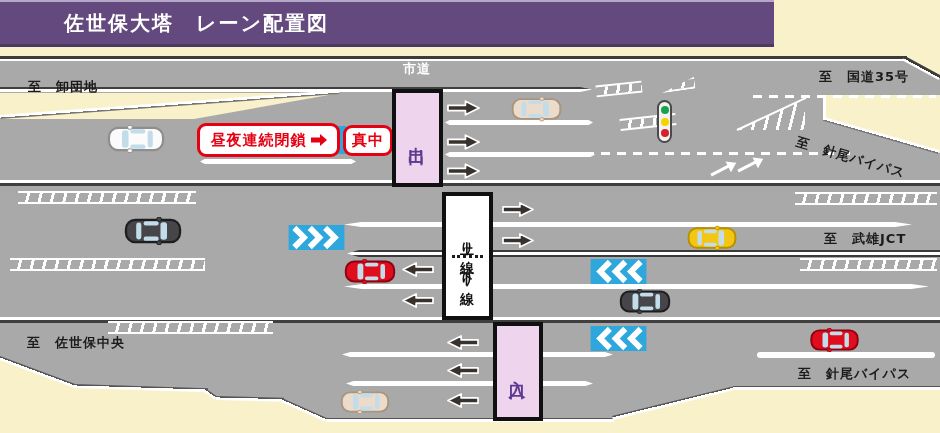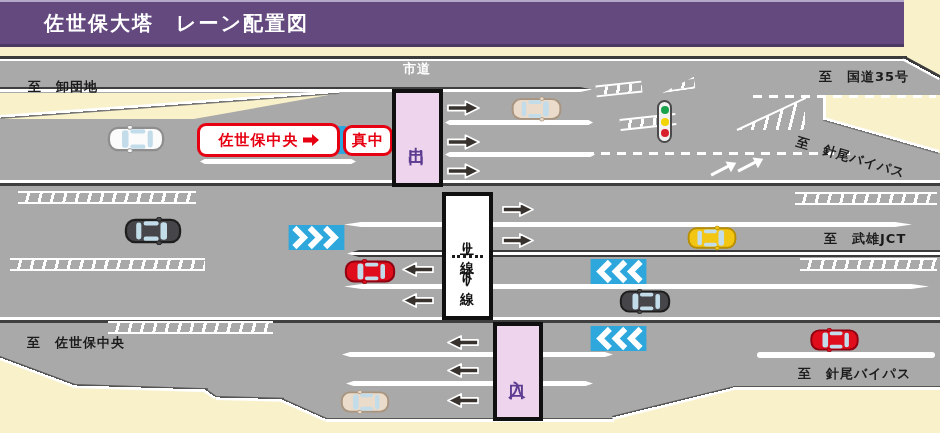--- a/index.html
+++ b/index.html
@@ -1,20 +1,20 @@
 <!DOCTYPE html>
 <html><head>
 <meta charset="utf-8">
 <style>
   html,body{margin:0;padding:0;background:#f8f1ca;font-family:"DejaVu Sans","Liberation Sans",sans-serif;}
   #stage{position:relative;width:940px;height:433px;background:#f8f1ca;overflow:hidden;}
   
-  .banner{position:absolute;left:0;top:0;width:904px;height:47px;background:#64497f;
+  .banner{position:absolute;left:0;top:0;width:774px;height:47px;background:#64497f;
     border-top:2px solid #b3a8c8;border-bottom:3px solid #4a3960;box-sizing:border-box;
-    display:flex;align-items:center;padding-left:44px;}
+    display:flex;align-items:center;padding-left:64px;}
   .banner .title{color:#fff;font-size:20px;font-weight:bold;letter-spacing:2px;white-space:nowrap;}
   
   .road{position:absolute;left:0;top:57px;width:940px;height:364px;background:#a9a9a9;
     clip-path:polygon(0 0,905px 0,940px 19px,940px 364px,0 364px);}
   .cream{position:absolute;background:#f8f1ca;}
   
   .edgeA{position:absolute;height:5px;background:linear-gradient(#3c3c3c 0 55%,#ffffff 55% 100%);transform-origin:0 0;}
   .edgeB{position:absolute;height:4px;background:linear-gradient(#555 0 35%,#fff 35% 100%);transform-origin:0 0;}
   .edgeC{position:absolute;height:4px;background:linear-gradient(#fff 0 65%,#777 65% 100%);transform-origin:0 0;}
   
@@ -221,21 +221,21 @@
       <use href="#sym-car"></use>
     </svg>
   <svg class="car red left" style="left:809px;top:328px;width:51px;height:24px;" viewBox="0 0 62 30">
       <use href="#sym-car"></use>
     </svg>
   <svg class="car beige left" style="left:339px;top:390px;width:52px;height:24px;" viewBox="0 0 62 30">
       <use href="#sym-car"></use>
     </svg>
 
   <div class="redbox" style="left:197px;top:123px;width:143px;height:34px;">
-    <span>佐世保中央</span>
+    <span>昼夜連続閉鎖</span>
     <svg width="16" height="14" viewBox="0 0 16 14">
         <use href="#sym-point"></use>
       </svg>
   </div>
   <div class="redbox" style="left:343px;top:125px;width:50px;height:31px;">
     <span>真中</span>
   </div>
 
   <div class="pbox" style="left:392px;top:89px;width:51px;height:98px;">
     <span class="vtext">出口</span>

